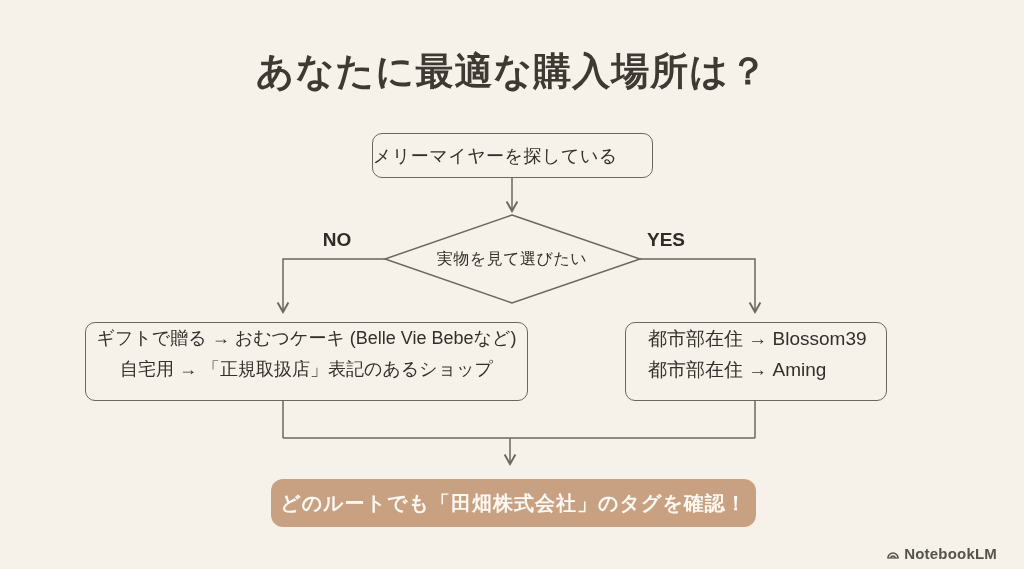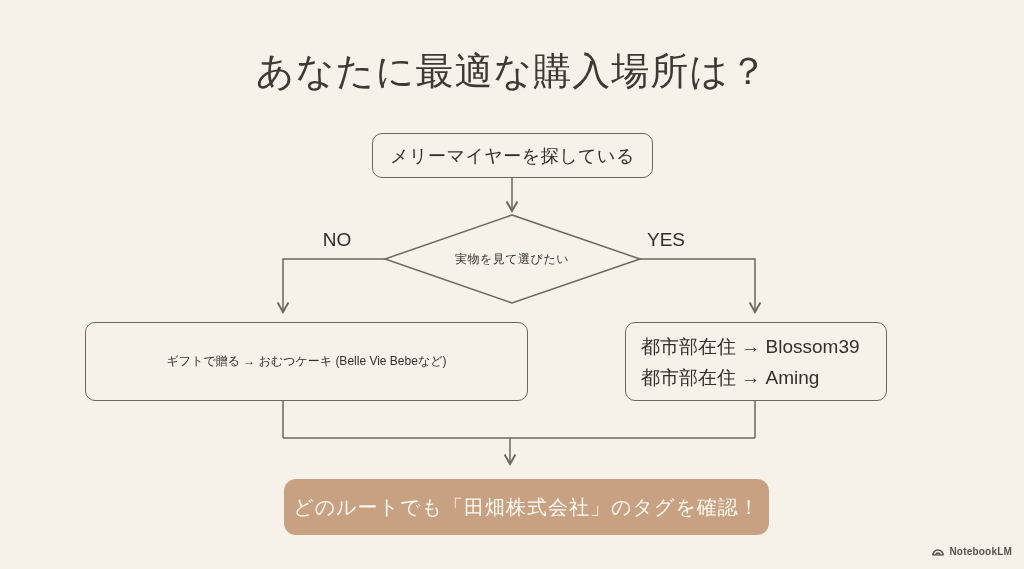--- a/index.html
+++ b/index.html
@@ -16,65 +16,65 @@
     width:1024px;height:569px;overflow:hidden;
     background:var(--background);
     font-family:"Liberation Sans","DejaVu Sans",sans-serif;
     color:var(--text);
   }
   .slide{position:relative;width:1024px;height:569px;}
   .slide-title{
     position:absolute;top:46px;left:0;width:1024px;margin:0;
     text-align:center;
     font-family:"Liberation Serif","DejaVu Serif",serif;
-    font-size:38px;font-weight:400;letter-spacing:1px;
+    font-size:38px;font-weight:700;letter-spacing:1px;
     color:var(--title-text);
   }
   svg.connectors{position:absolute;left:0;top:0;width:1024px;height:569px;}
   .node{
     position:absolute;box-sizing:border-box;
     border:1.5px solid var(--line);border-radius:10px;
-    display:flex;align-items:center;justify-content:center;
+    display:flex;align-items:center;
     background:var(--background);
   }
   .start-node{
     left:372px;top:133px;width:281px;height:45px;
     font-size:18px;letter-spacing:0.5px;
   }
   .decision-text{
     position:absolute;left:387px;top:249px;width:250px;height:20px;
-    line-height:20px;text-align:center;font-size:12px;letter-spacing:0.5px;
+    line-height:20px;text-align:center;font-size:16px;letter-spacing:0.5px;
   }
   .branch-label{
     position:absolute;top:229px;width:60px;text-align:center;
-    font-size:19px;font-weight:400;color:#2f2c28;
+    font-size:19px;font-weight:700;color:#2f2c28;
   }
   .branch-label.no{left:307px;}
   .branch-label.yes{left:636px;}
-  .result-node{flex-direction:column;font-size:12px;line-height:31px;}
+  .result-node{flex-direction:column;font-size:18px;line-height:31px;}
   .no-result-node{
     left:85px;top:322px;width:443px;height:79px;
     text-align:center;
   }
   .yes-result-node{
     left:625px;top:322px;width:262px;height:79px;
-    align-items:flex-start;padding-left:15px;font-size:19px;
+    align-items:flex-start;padding-left:22px;font-size:19px;
   }
   .conclusion-banner{
-    position:absolute;left:284px;top:479px;width:485px;height:56px;
+    position:absolute;left:271px;top:479px;width:485px;height:48px;
     box-sizing:border-box;border-radius:12px;
     background:var(--banner-background);color:var(--banner-text);
     display:flex;align-items:center;justify-content:center;
-    font-size:20px;font-weight:400;letter-spacing:1px;
+    font-size:20px;font-weight:700;letter-spacing:1px;
   }
   .watermark{
-    position:absolute;right:12px;top:545px;
+    position:absolute;right:27px;top:545px;
     display:flex;align-items:center;gap:4px;
     color:var(--watermark-text);
-    font-size:10px;font-weight:700;letter-spacing:0.2px;
+    font-size:15px;font-weight:700;letter-spacing:0.2px;
   }
   .watermark svg{display:block;}
 </style>
 </head>
 <body>
 
 <div class="slide">
 
   <h1 class="slide-title">あなたに最適な購入場所は？</h1>
 
@@ -98,20 +98,21 @@
     <span>メリーマイヤーを探している</span>
   </div>
 
   <div class="decision-text">実物を見て選びたい</div>
 
   <div class="branch-label no">NO</div>
   <div class="branch-label yes">YES</div>
 
   <div class="node result-node no-result-node">
     <div>ギフトで贈る → おむつケーキ (Belle Vie Bebeなど)</div>
+    <div>自宅用 → 「正規取扱店」表記のあるショップ</div>
   </div>
 
   <div class="node result-node yes-result-node">
     <div>都市部在住 → Blossom39</div>
     <div>都市部在住 → Aming</div>
   </div>
 
   <div class="conclusion-banner">
     <span>どのルートでも「田畑株式会社」のタグを確認！</span>
   </div>

